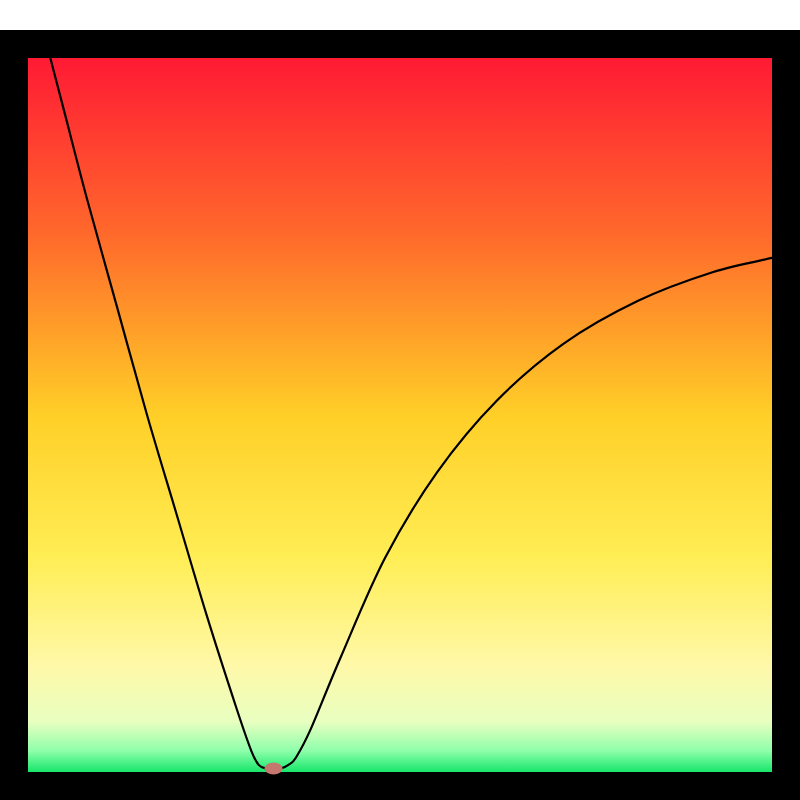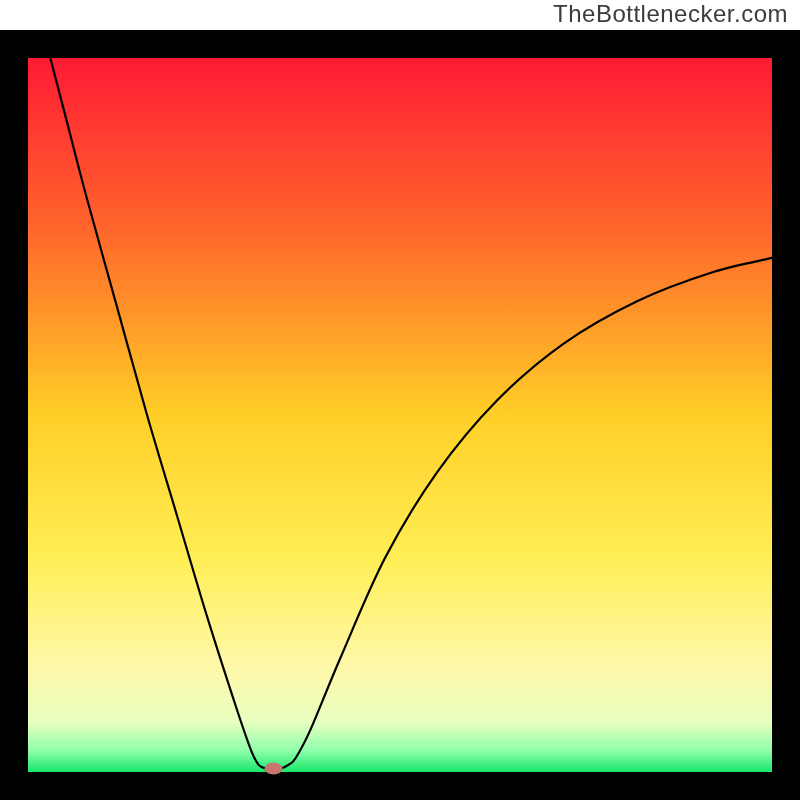--- a/index.html
+++ b/index.html
@@ -22,21 +22,20 @@
     font-weight: 400;
     letter-spacing: 0.5px;
     font-family: Arial, sans-serif;
   }
   svg { display: block; }
 </style>
 </head>
 <body>
 
 <div class="wrap">
-  <div class="watermark">TheBottlenecker.com</div>
   <svg id="chart" width="800" height="800" viewBox="0 0 800 800">
     <defs>
       <linearGradient id="bg-grad" x1="0" y1="0" x2="0" y2="1">
           <stop offset="0%" stop-color="#ff1a34"></stop>
           <stop offset="25%" stop-color="#ff6a2b"></stop>
           <stop offset="50%" stop-color="#ffcf27"></stop>
           <stop offset="70%" stop-color="#ffee55"></stop>
           <stop offset="85%" stop-color="#fff8a8"></stop>
           <stop offset="93%" stop-color="#e8ffc0"></stop>
           <stop offset="97%" stop-color="#8fffab"></stop>

